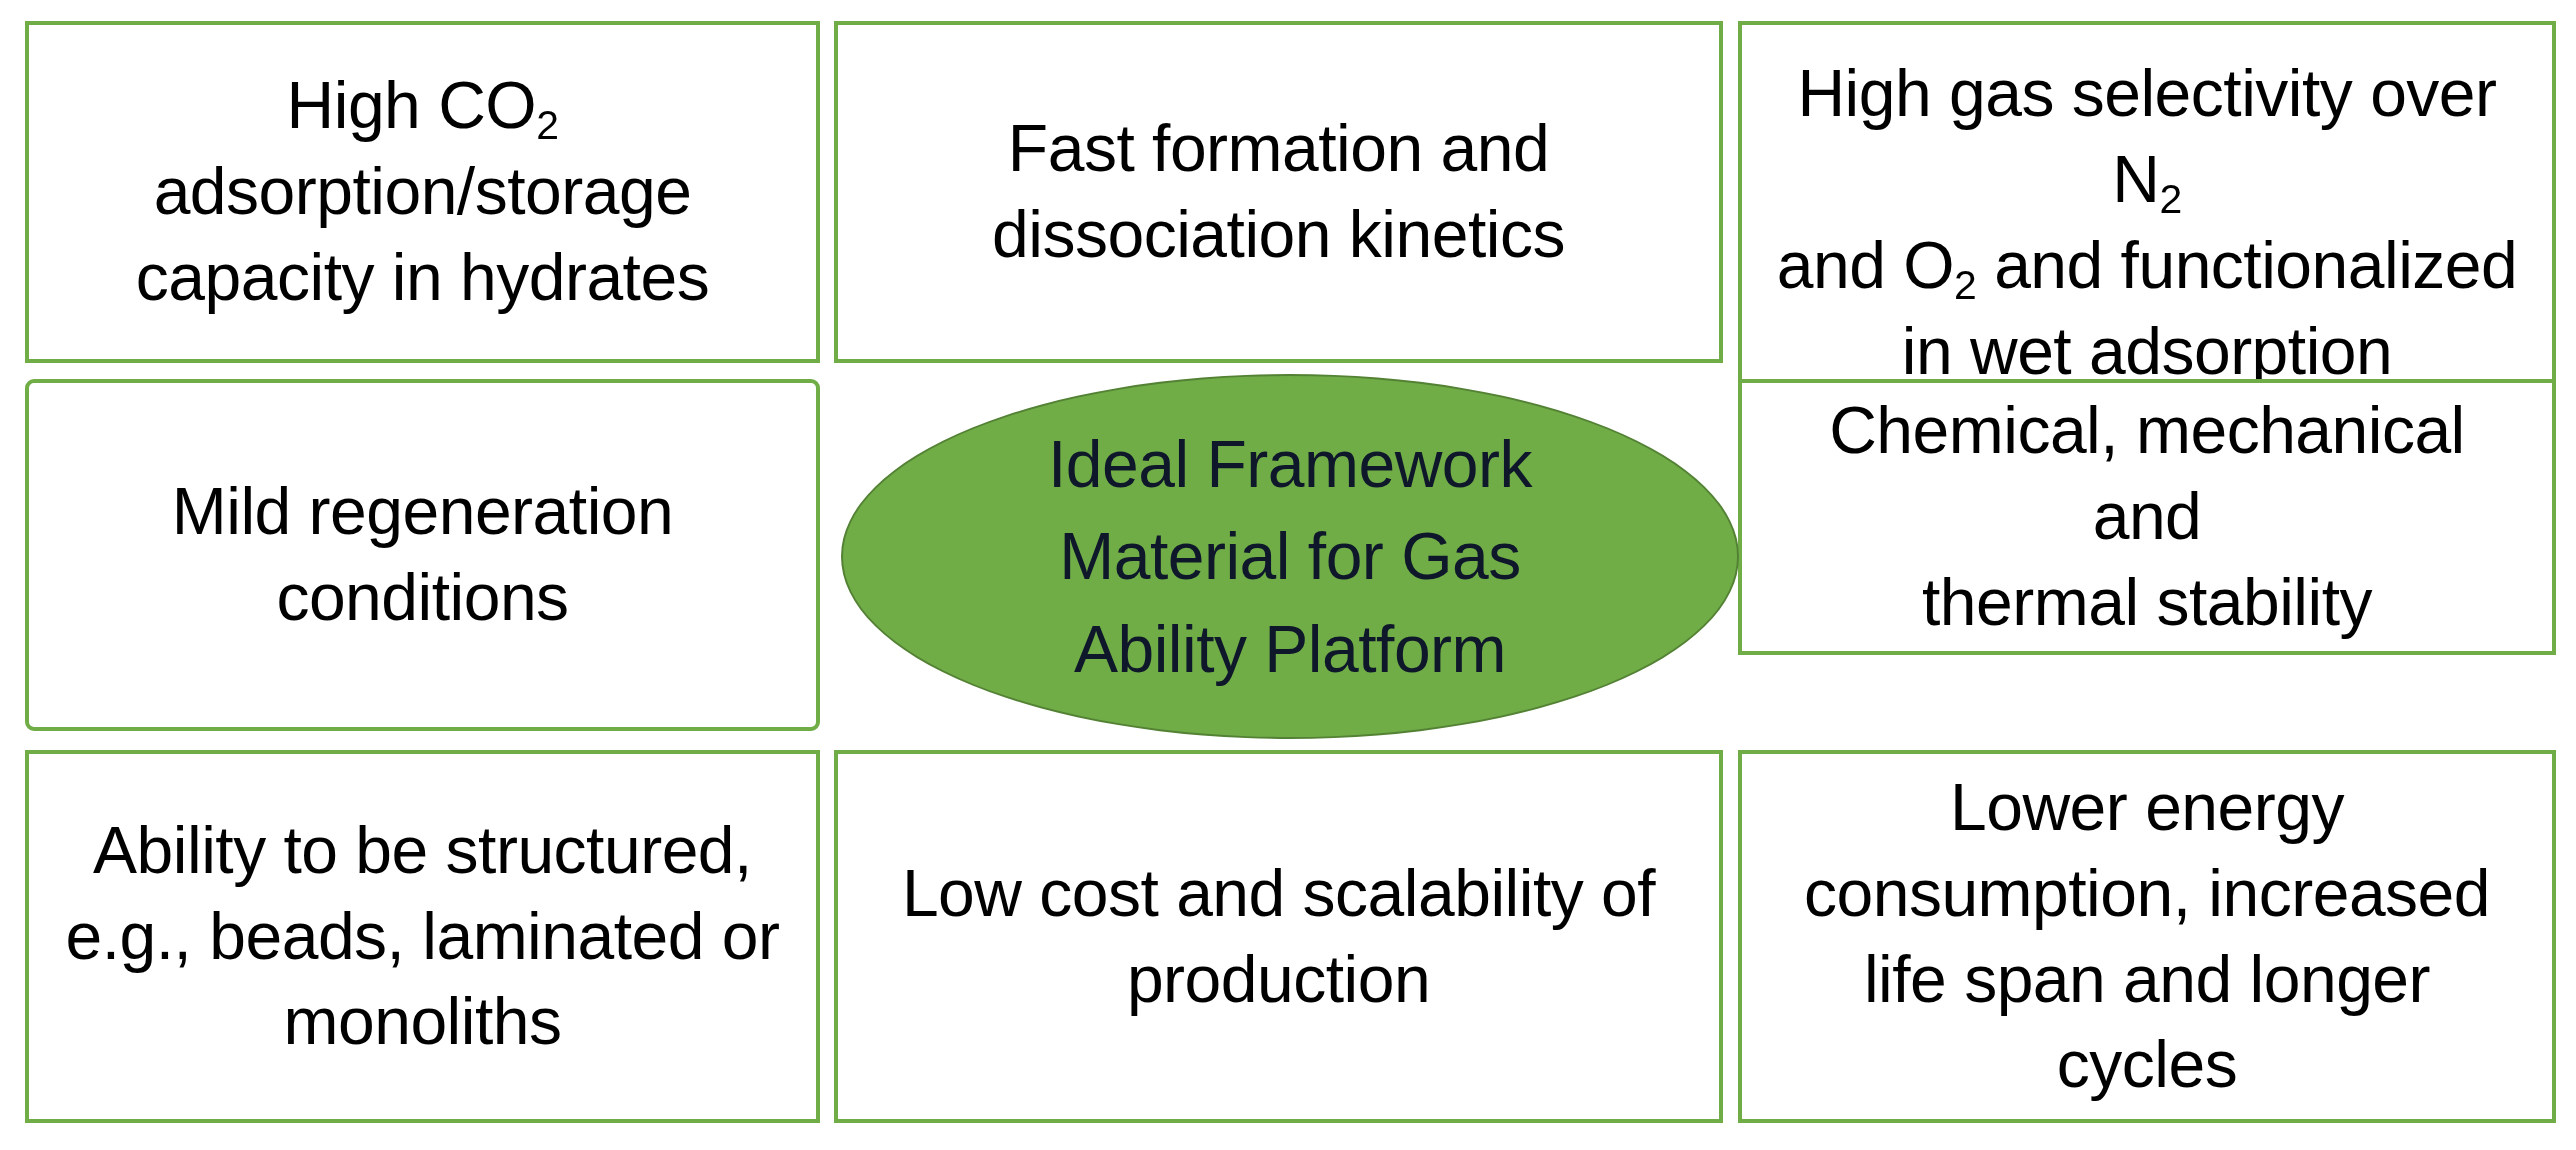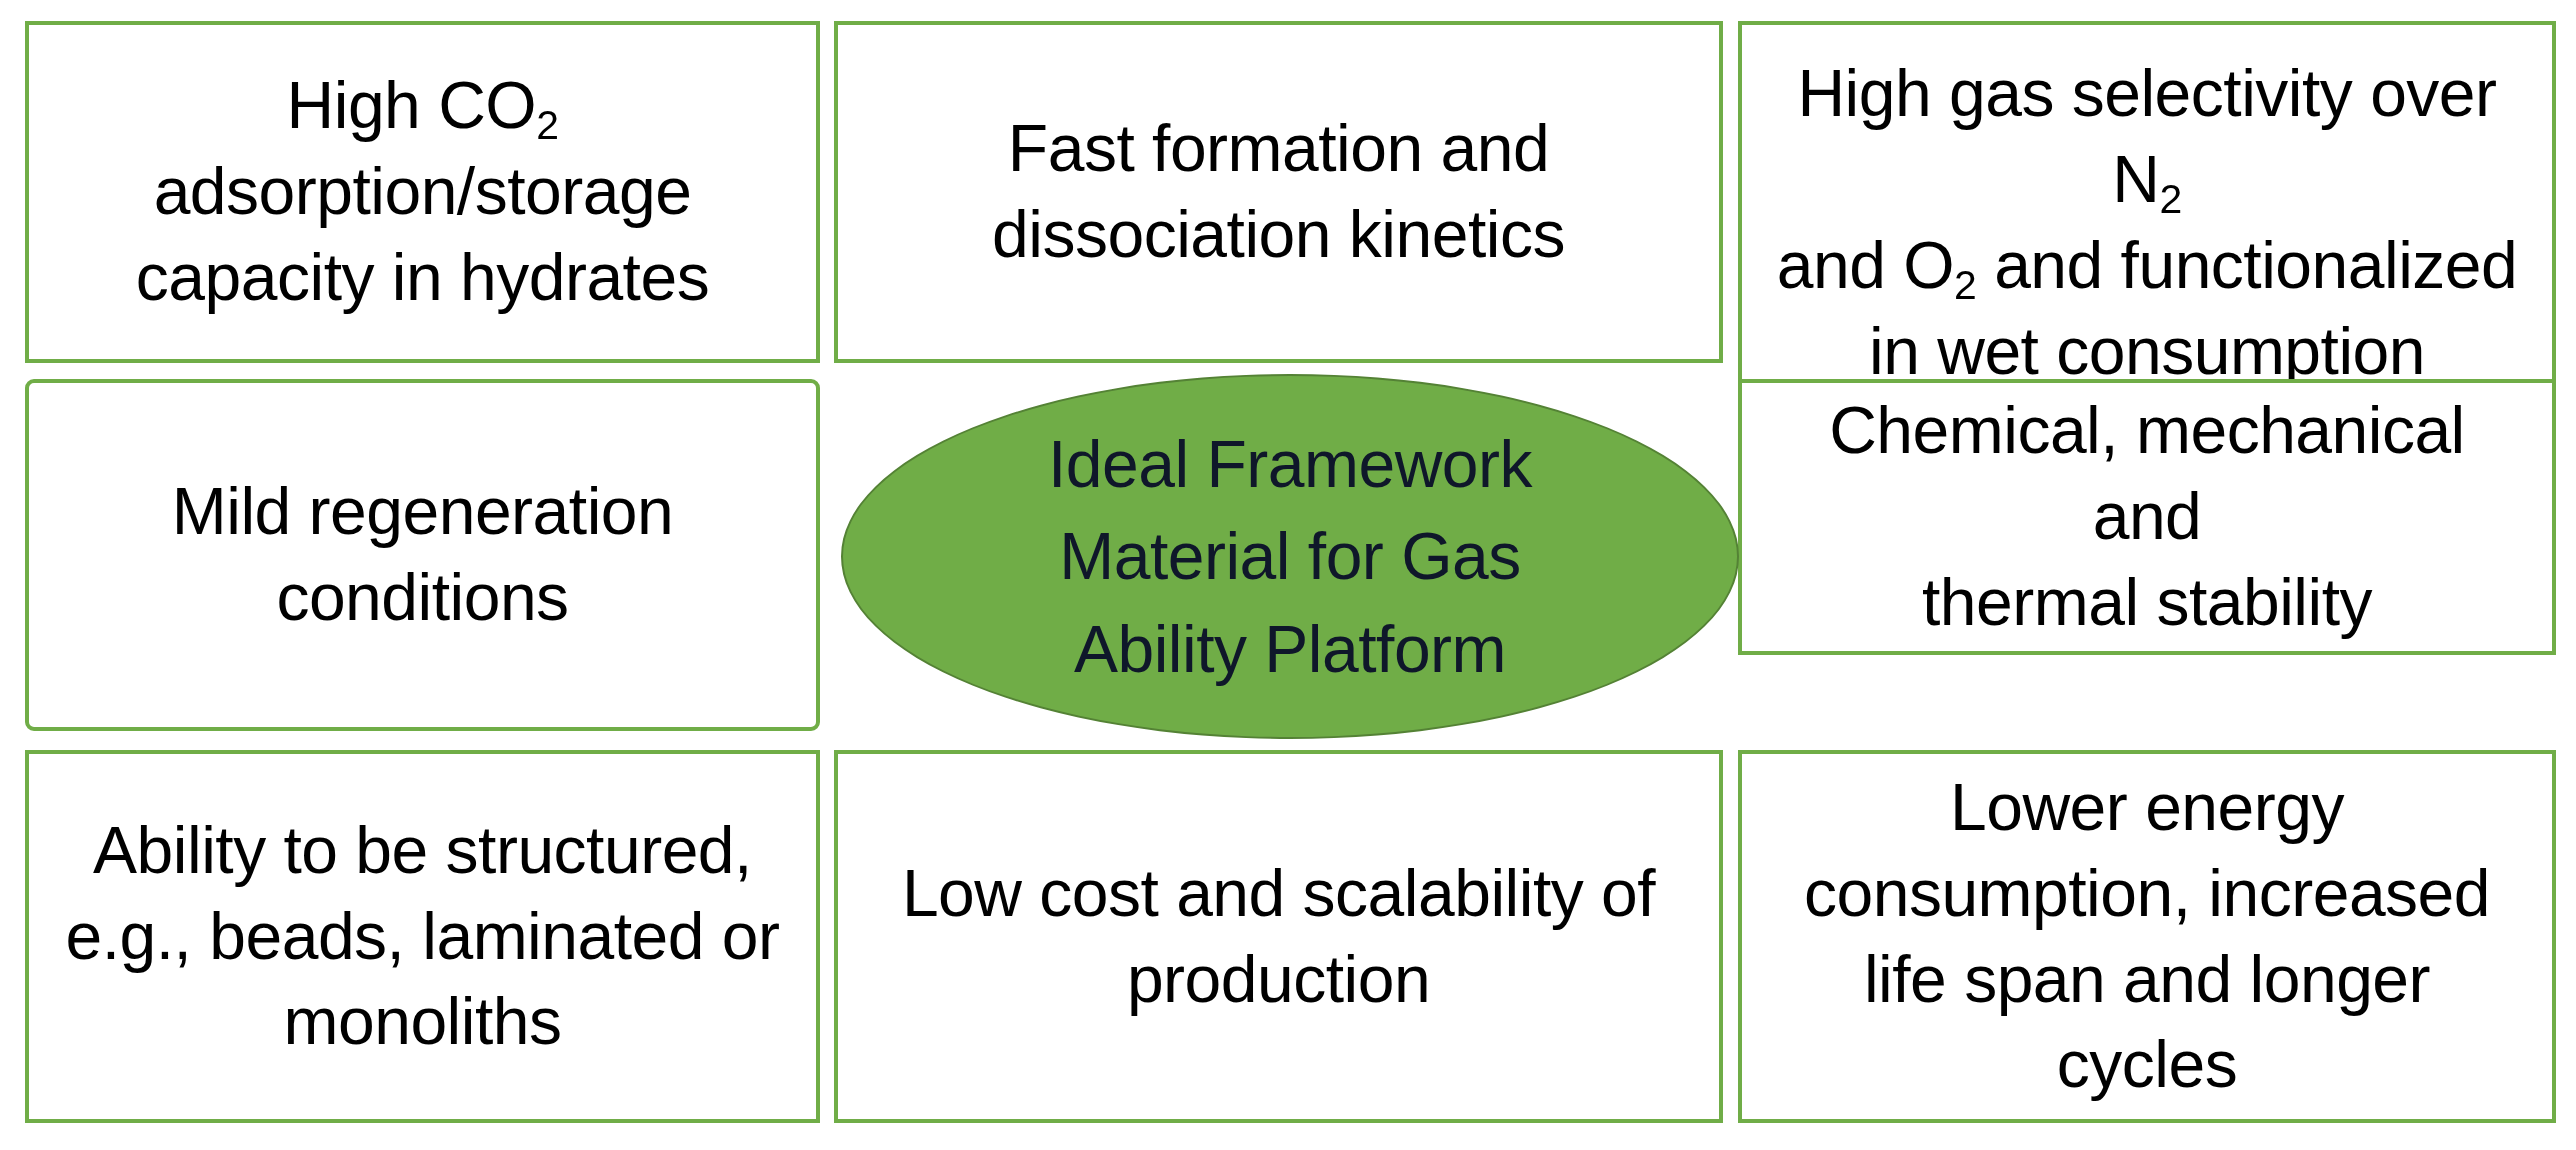--- a/index.html
+++ b/index.html
@@ -87,21 +87,21 @@
 
   <div class="cell" id="cell-r1c1">
     <div class="cell-text"><span>High CO</span><sub>2</sub><br><span>adsorption/storage</span><br><span>capacity in hydrates</span></div>
   </div>
 
   <div class="cell" id="cell-r1c2">
     <div class="cell-text"><span>Fast formation and</span><br><span>dissociation kinetics</span></div>
   </div>
 
   <div class="cell" id="cell-r1c3">
-    <div class="cell-text"><span>High gas selectivity over N</span><sub>2</sub><br><span>and O</span><sub>2</sub><span> and functionalized</span><br><span>in wet consumption</span></div>
+    <div class="cell-text"><span>High gas selectivity over N</span><sub>2</sub><br><span>and O</span><sub>2</sub><span> and functionalized</span><br><span>in wet adsorption</span></div>
   </div>
 
   <div class="cell" id="cell-r2c1">
     <div class="cell-text"><span>Mild regeneration</span><br><span>conditions</span></div>
   </div>
 
   <div class="cell" id="cell-r2c3">
     <div class="cell-text"><span>Chemical, mechanical and</span><br><span>thermal stability</span></div>
   </div>
 

